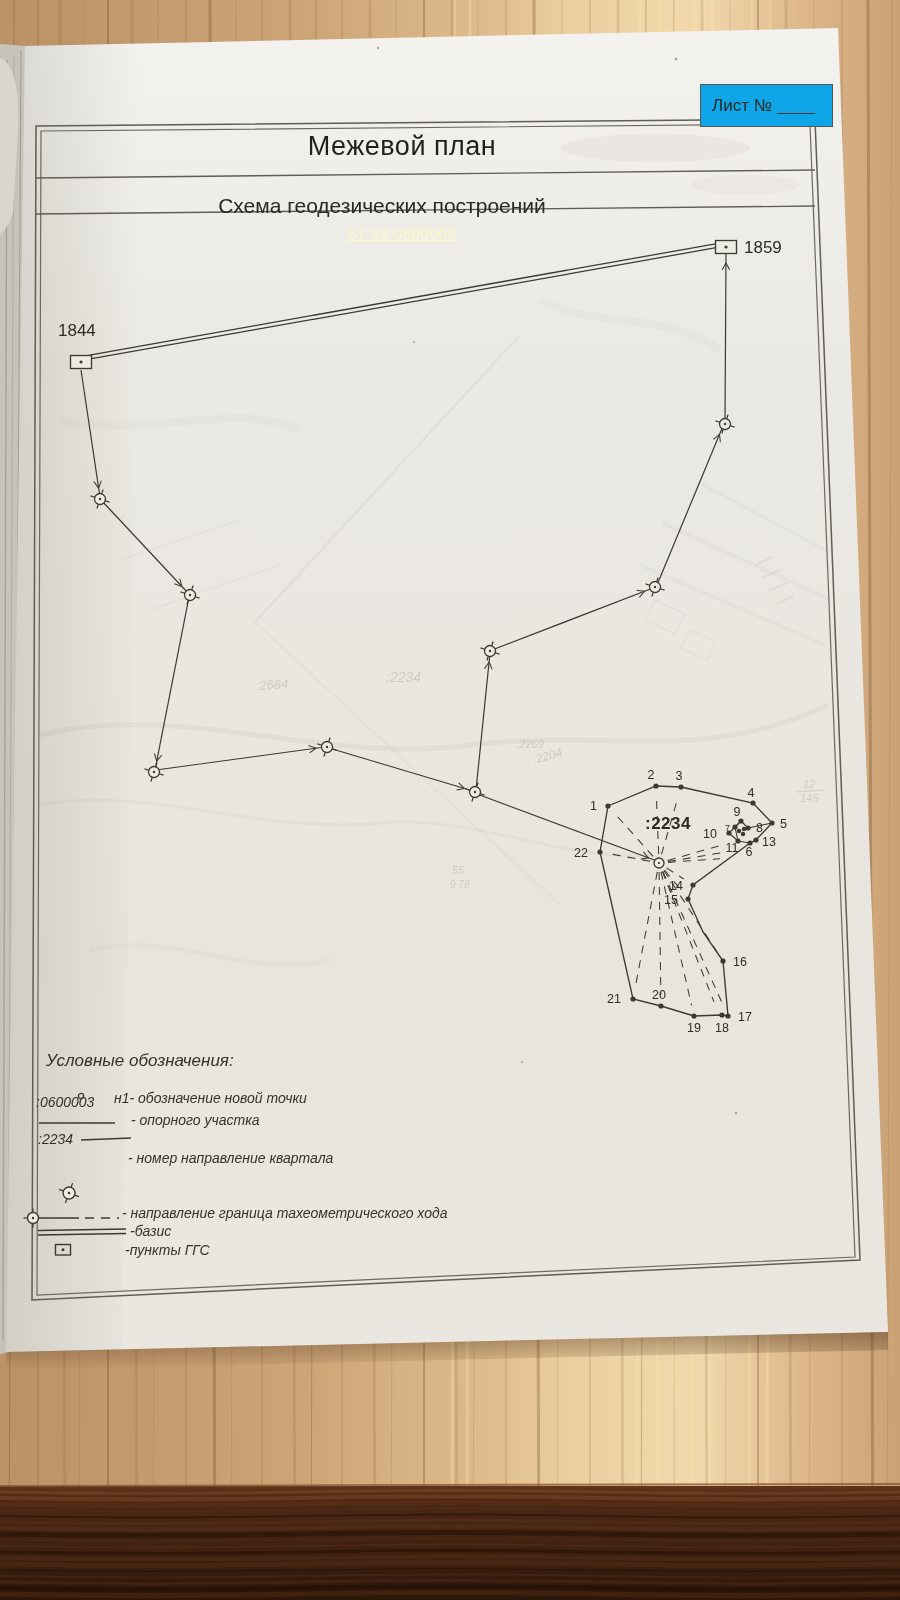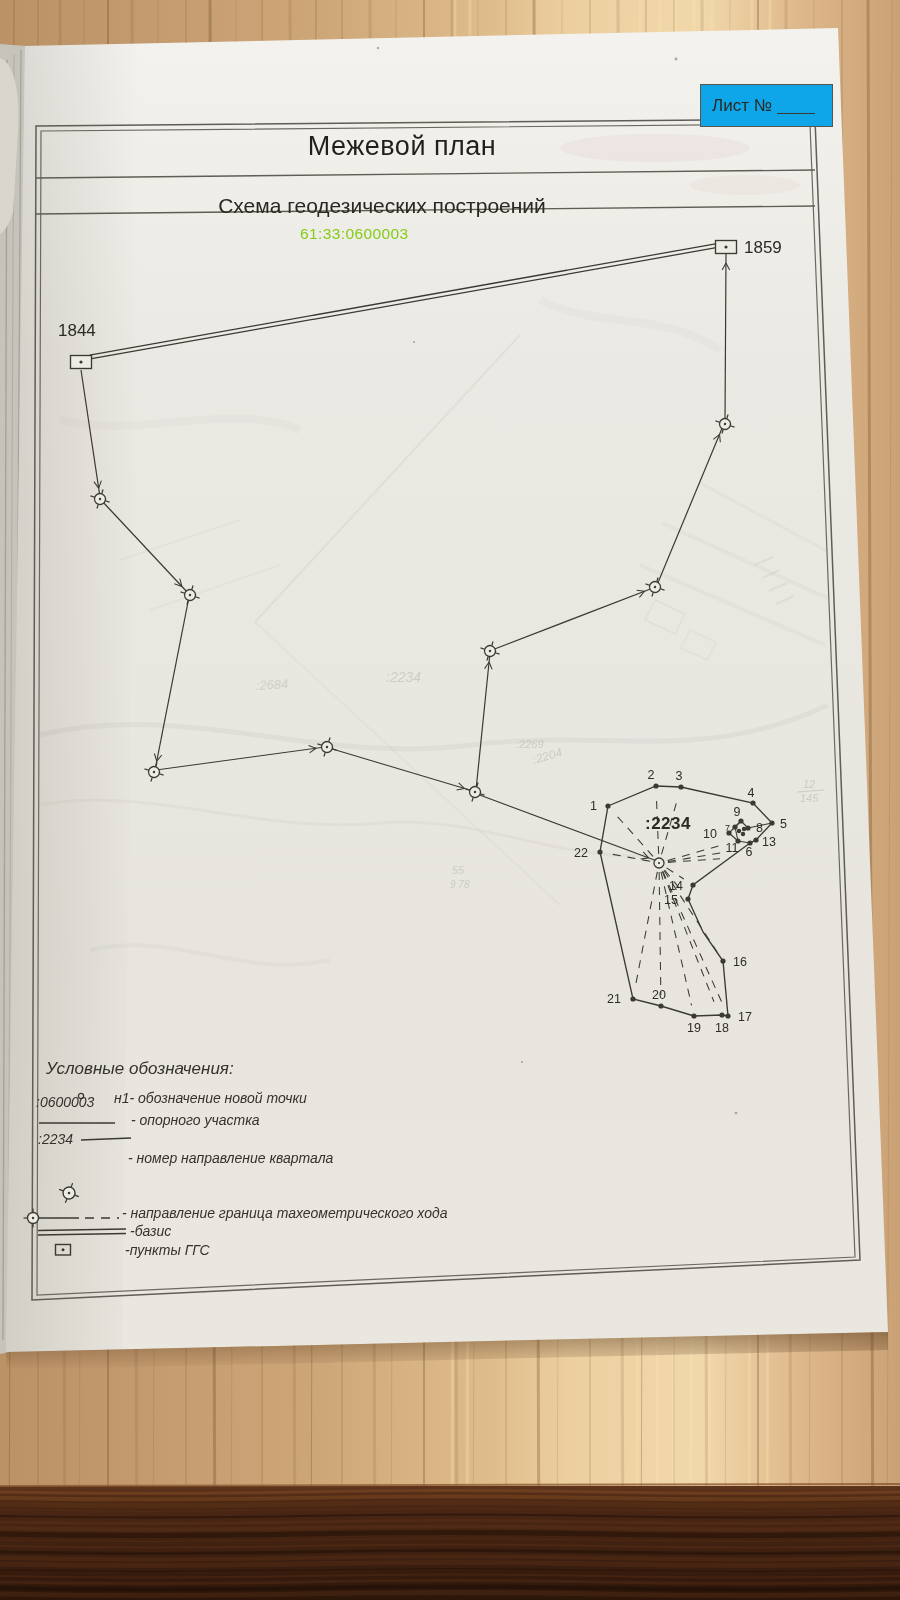--- a/index.html
+++ b/index.html
@@ -6,23 +6,23 @@
   #stage{position:relative;width:900px;height:1600px;overflow:hidden;
          font-family:"Liberation Sans",sans-serif;}
   #stage svg{position:absolute;left:0;top:0;}
   .ovl{position:absolute;color:#2b2923;}
   #sheet-no-box{left:700px;top:84px;width:133px;height:43px;border:1.5px solid #57554e;
     background:#0ea5e9;box-sizing:border-box;display:flex;align-items:center;padding-left:11px;
     font-size:17px;color:#2b2923;}
   #sheet-no-box .uline{display:inline-block;width:38px;height:15px;border-bottom:1.6px solid #3a382f;margin-left:5px;}
   #doc-title{left:35px;top:131px;width:734px;text-align:center;font-size:27px;font-weight:normal;color:#211f19;letter-spacing:.5px;}
   #doc-subtitle{left:35px;top:184px;width:694px;text-align:center;font-size:21px;color:#2a2822;margin-top:10px;}
-  #quarter-number{left:300px;top:225px;width:204px;text-align:left;font-size:15.5px;color:#84cc16;letter-spacing:.4px;}
+  #quarter-number{left:300px;top:225px;width:204px;text-align:center;font-size:15.5px;color:#fef9c3;letter-spacing:.4px;text-decoration:underline;}
   .leg{font-style:italic;font-size:14px;color:#34322b;white-space:nowrap;}
-  #legend-heading{left:46px;top:1051px;font-size:17px;margin-top:8px;}
+  #legend-heading{left:46px;top:1051px;font-size:17px;}
   .lsym{position:absolute;}
 </style>
 </head>
 <body>
 
 <div id="stage">
 
   <svg id="bg-layer" width="900" height="1600" viewBox="0 0 900 1600">
     <defs>
       <linearGradient id="woodTop" x1="0" y1="0" x2="1" y2="0">

